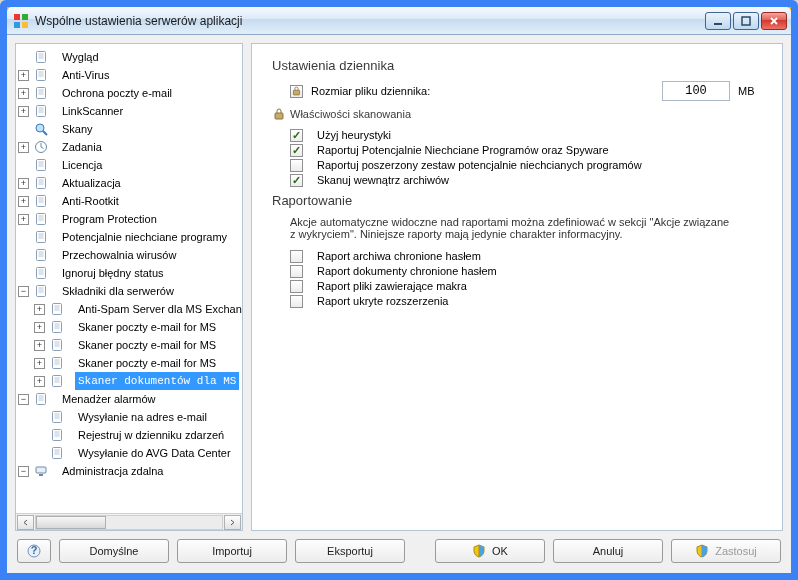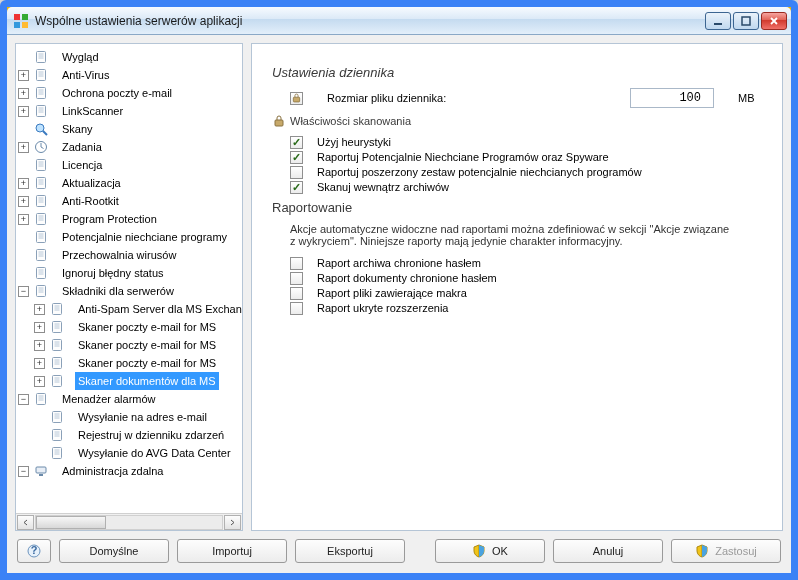--- a/index.html
+++ b/index.html
@@ -22,34 +22,34 @@
 .tree { padding: 4px 0; line-height: 18px; overflow-y: auto; overflow-x: hidden; height: 100%; }
 .tree ul { list-style: none; padding-left: 16px; }
 .tree > ul { padding-left: 2px; }
 .tree li { white-space: nowrap; position: relative; }
 .row { display: flex; align-items: center; height: 18px; gap: 2px; padding-right: 2px; cursor: default; }
 .expander { width: 11px; height: 11px; border: 1px solid #8d8d8d; background: #fff; display: inline-flex; align-items: center; justify-content: center; font-size: 9px; line-height: 1; color: #333; margin-right: 2px; flex: 0 0 11px; }
 .expander.none { border: none; background: transparent; }
 .node-icon { width: 16px; height: 16px; flex: 0 0 16px; display: inline-flex; align-items: center; justify-content: center; }
 .node-icon svg { width: 14px; height: 14px; }
 .node-label { padding: 0 3px; margin-left: 8px; }
-.row.selected .node-label { background: #3399ff; color: #fff; }
+.row.selected .node-label { background: #3399ff; color: #fff; font-family: Liberation Mono, monospace; }
 .hscroll { height: 17px; background: #f0f0f0; border-top: 1px solid #d0d0d0; display: flex; align-items: center; }
 .hscroll .sbtn { width: 17px; height: 15px; background: linear-gradient(#fdfdfd,#e3e3e3); border: 1px solid #b0b0b0; margin: 0 1px; display: flex; align-items: center; justify-content: center; }
 .hscroll .track { flex: 1; height: 15px; background: #ececec; border: 1px solid #d0d0d0; position: relative; }
 .hscroll .thumb { position: absolute; left: 0; top: 0; bottom: 0; width: 70px; background: linear-gradient(#f7f7f7,#d8d8d8); border: 1px solid #b0b0b0; }
 
 .right-panel { flex: 1; background: #fff; border: 1px solid #b5c5d6; padding: 14px 20px; overflow: auto; }
 .section-h { font-size: 13px; color: #3a3a3a; font-weight: normal; margin: 6px 0 8px; display: flex; align-items: center; gap: 4px; }
-.section-h.first { margin-top: 7px; font-style: italic; }
+.section-h.first { margin-top: 0; }
 .lock-icon { width: 14px; height: 14px; }
-.field-row { display: flex; align-items: center; gap: 24px; padding-left: 18px; margin-bottom: 4px; }
+.field-row { display: flex; align-items: center; gap: 8px; padding-left: 18px; margin-bottom: 4px; }
 .field-label { flex: 0 0 auto; }
 .field-spacer { flex: 1; }
-.num-input { width: 84px; height: 20px; border: 1px solid #aab8c8; background: #fff; padding: 0 12px; font-family: "Courier New", monospace; font-size: 12px; text-align: right; }
+.num-input { width: 68px; height: 20px; border: 1px solid #aab8c8; background: #fff; padding: 0 12px; font-family: "Courier New", monospace; font-size: 12px; text-align: center; }
 .unit { width: 24px; }
 .check-row { display: flex; align-items: flex-start; gap: 14px; padding-left: 18px; margin-bottom: 2px; }
 .chk { width: 13px; height: 13px; border: 1px solid #8f8f8f; background: linear-gradient(#fff,#ececec); display: inline-flex; align-items: center; justify-content: center; flex: 0 0 13px; }
 .chk.checked::after { content: "✓"; color: #2a6b1a; font-size: 11px; font-weight: bold; line-height: 1; }
 .desc { padding-left: 18px; color: #333; margin: 4px 0 10px; max-width: 460px; }
 
 .button-bar { display: flex; gap: 8px; padding: 2px; align-items: center; }
 .button-bar .spacer { flex: 1; }
 .btn { height: 24px; background: linear-gradient(#fdfdfd,#ececec); border: 1px solid #9a9a9a; border-radius: 3px; display: flex; align-items: center; justify-content: center; gap: 6px; padding: 0 8px; cursor: default; color: #222; }
 .btn.icon-only { width: 34px; padding: 0; }

